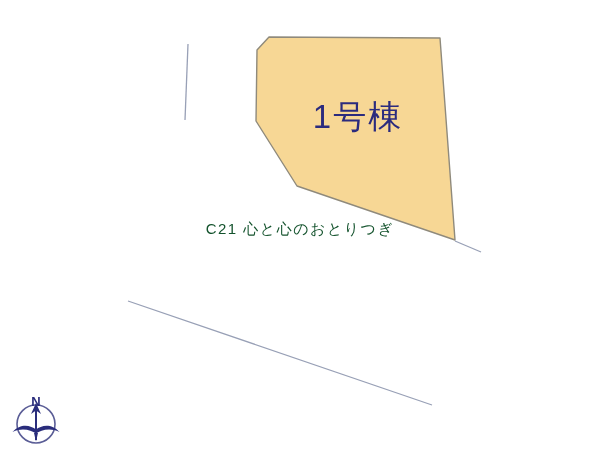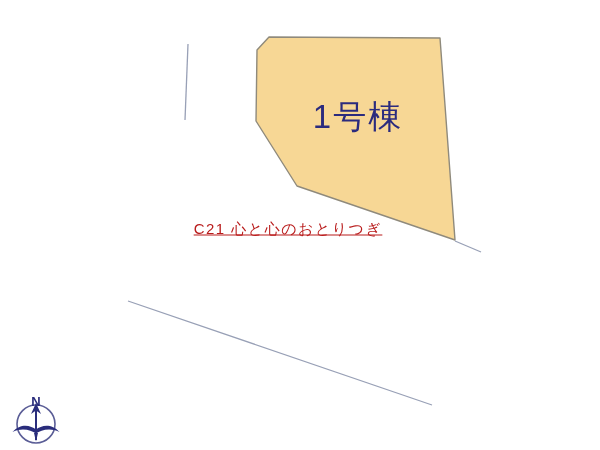--- a/index.html
+++ b/index.html
@@ -38,29 +38,28 @@
     transform: translate(-50%, -50%);
     color: #2b2b7e;
     font-size: 33px;
     font-weight: 500;
     letter-spacing: 2px;
     white-space: nowrap;
     line-height: 1;
   }
   .watermark {
     position: absolute;
-    left: 288px;
+    left: 300px;
     top: 228px;
     transform: translate(-50%, -50%);
-    color: #b91c1c;
+    color: #14532d;
     font-size: 15px;
     letter-spacing: 1.5px;
     white-space: nowrap;
     line-height: 1;
-    text-decoration: underline;
   }
   .compass {
     position: absolute;
     left: 11px;
     top: 392px;
     width: 50px;
     height: 54px;
   }
   .compass .ring {
     fill: none;

